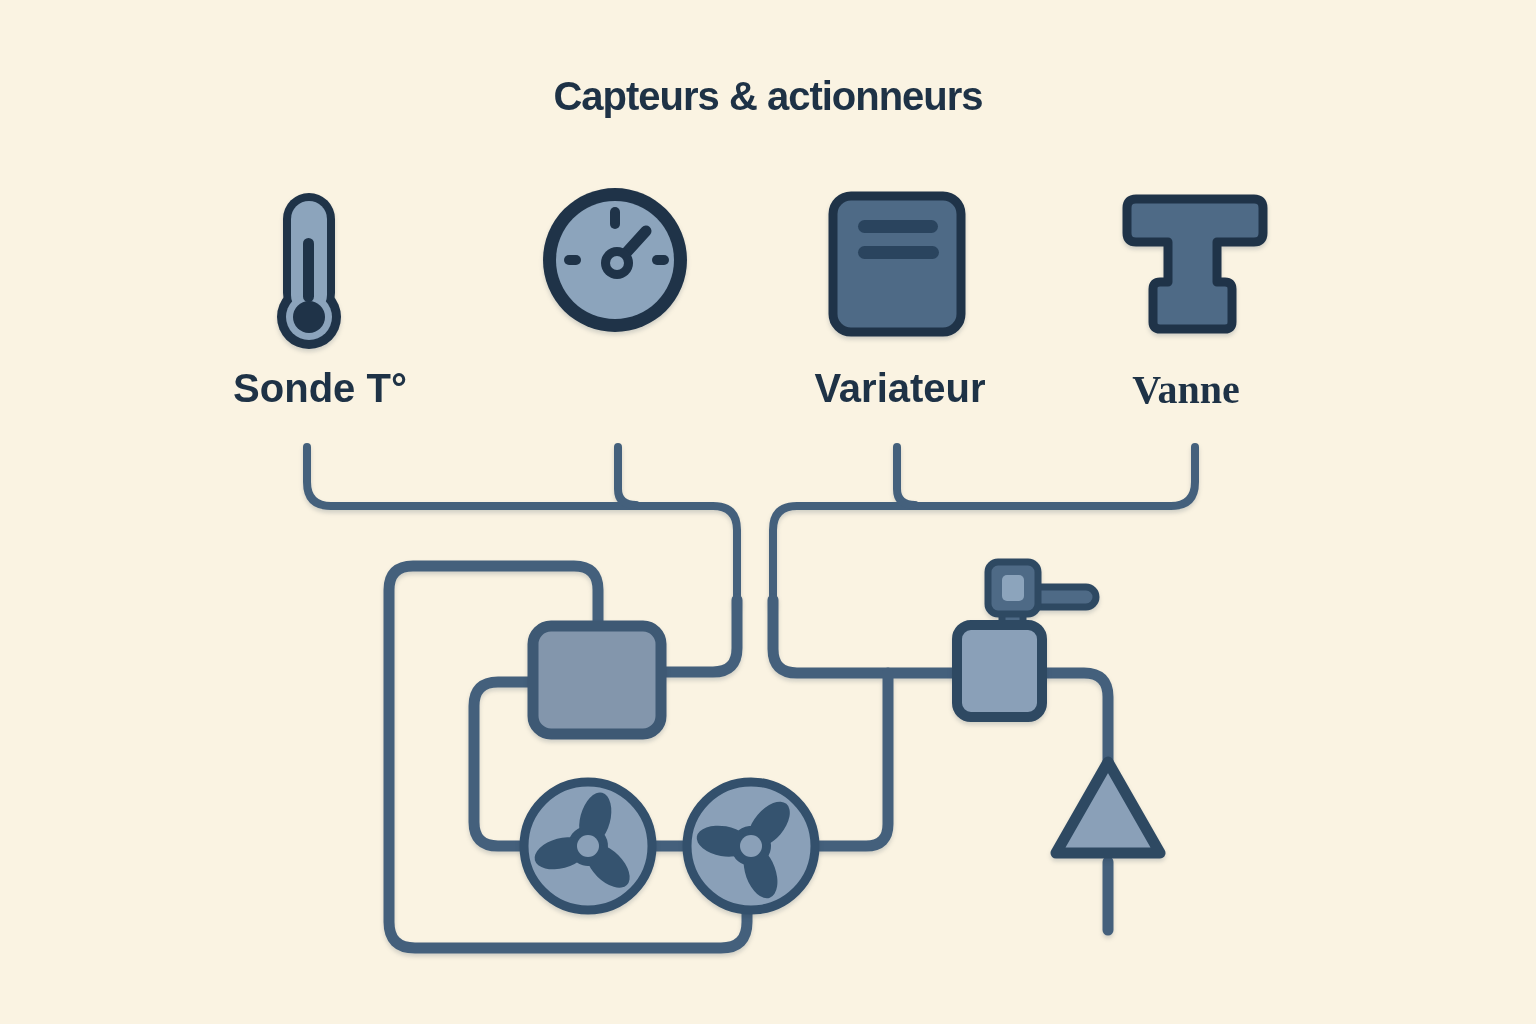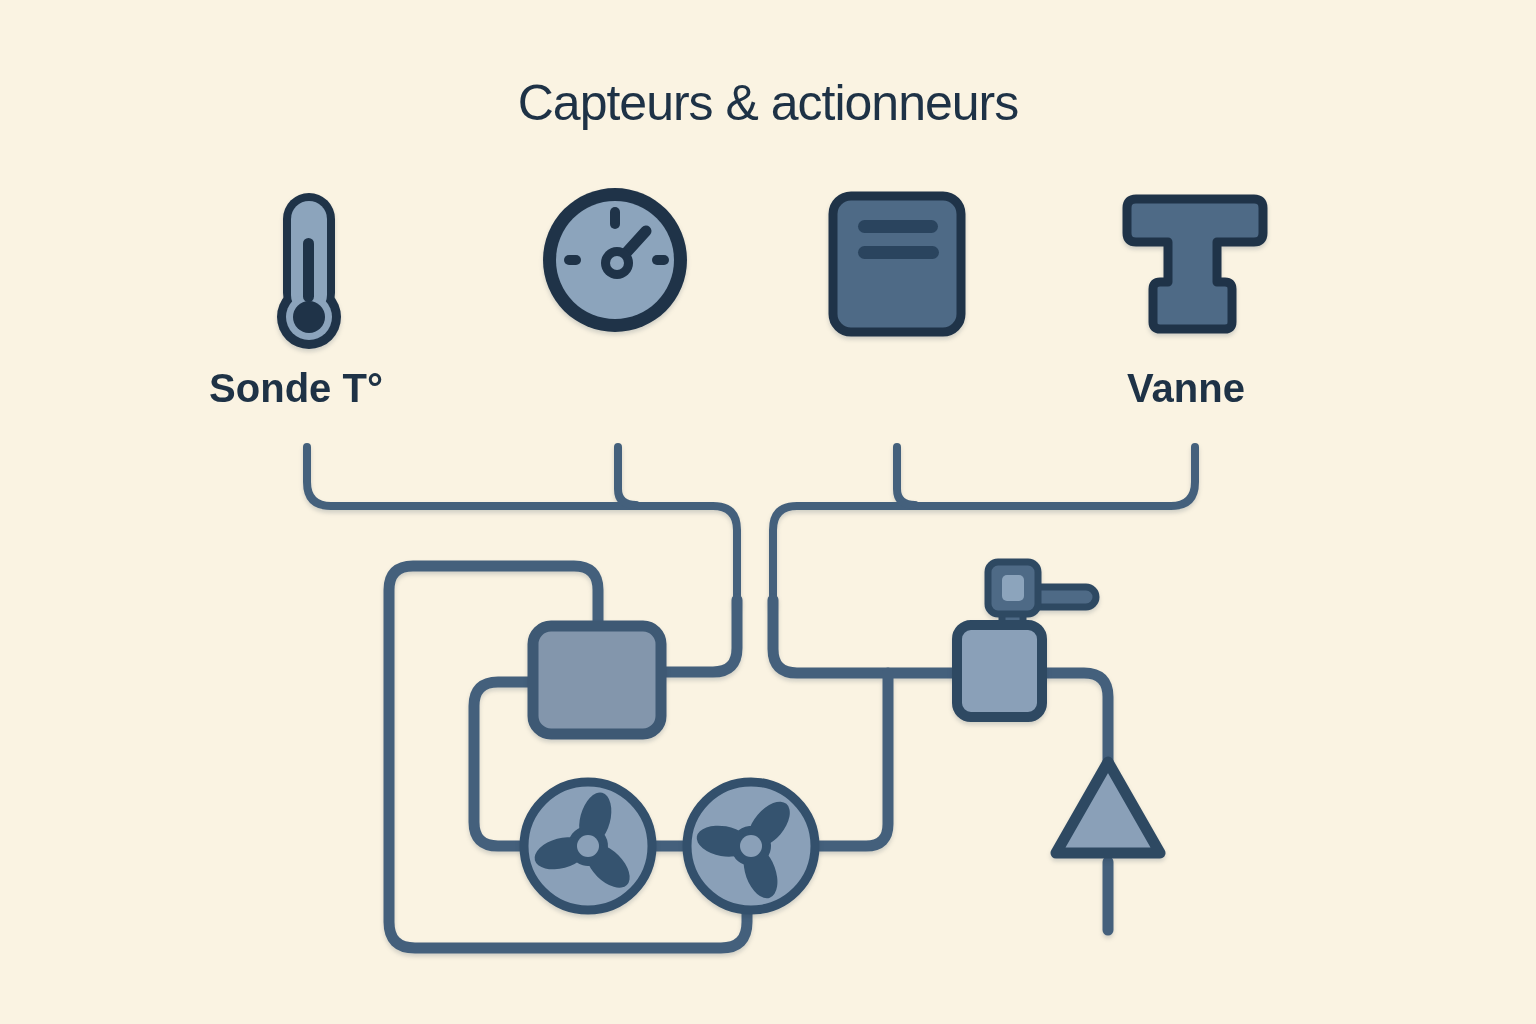--- a/index.html
+++ b/index.html
@@ -23,36 +23,36 @@
     background:var(--background);
     font-family:"Liberation Sans","DejaVu Sans",sans-serif;
     position:relative;
     overflow:hidden;
   }
   .stage{position:absolute;inset:0;}
   .title{
     position:absolute;
     left:50%;top:74px;
     transform:translateX(-50%);
-    font-size:50px;font-weight:400;
+    font-size:40px;font-weight:700;
     letter-spacing:-1px;
     color:var(--ink);
     white-space:nowrap;
   }
   .lbl{
     position:absolute;top:366px;
     transform:translateX(-50%);
     font-size:40px;font-weight:600;
     color:var(--ink);
     white-space:nowrap;
   }
-  .lbl-0{left:296px;}
+  .lbl-0{left:320px;}
   .lbl-1{left:607px;}
   .lbl-2{left:900px;}
-  .lbl-3{left:1186px;}
+  .lbl-3{left:1186px;font-family:Liberation Serif, serif;}
   svg{position:absolute;left:0;top:0;}
   .ln{stroke:var(--pipe);fill:none;stroke-linecap:round;}
   .ln-thin{stroke-width:8;}
   .ln-thick{stroke-width:11;}
   .dark{fill:var(--icon-dark);}
   .light{fill:var(--icon-light);}
   .med{fill:var(--icon-med);stroke:var(--icon-dark);stroke-width:9;stroke-linejoin:round;}
   .bar{fill:var(--bar-dark);}
   .needle{stroke:var(--icon-dark);stroke-width:11;stroke-linecap:round;}
   .vmed{fill:var(--icon-med);stroke:var(--outline);stroke-width:7;stroke-linejoin:round;}
@@ -153,14 +153,15 @@
       <rect class="bar" x="858" y="246" width="81" height="13" rx="6.5"></rect>
     </g>
 
     <g class="soft">
       <path class="med" d="M1136,199 H1254 Q1263,199 1263,208 V233 Q1263,242 1254,242 H1217 V282 H1225 Q1232,282 1232,289 V322 Q1232,329 1225,329 H1160 Q1153,329 1153,322 V289 Q1153,282 1160,282 H1168 V242 H1136 Q1127,242 1127,233 V208 Q1127,199 1136,199 Z"></path>
     </g>
   </svg>
 
   <div class="title">Capteurs &amp; actionneurs</div>
   <div class="lbl lbl-0">Sonde T°</div>
+  <div class="lbl lbl-2">Variateur</div>
   <div class="lbl lbl-3">Vanne</div>
 </div>
 
 </body></html>

